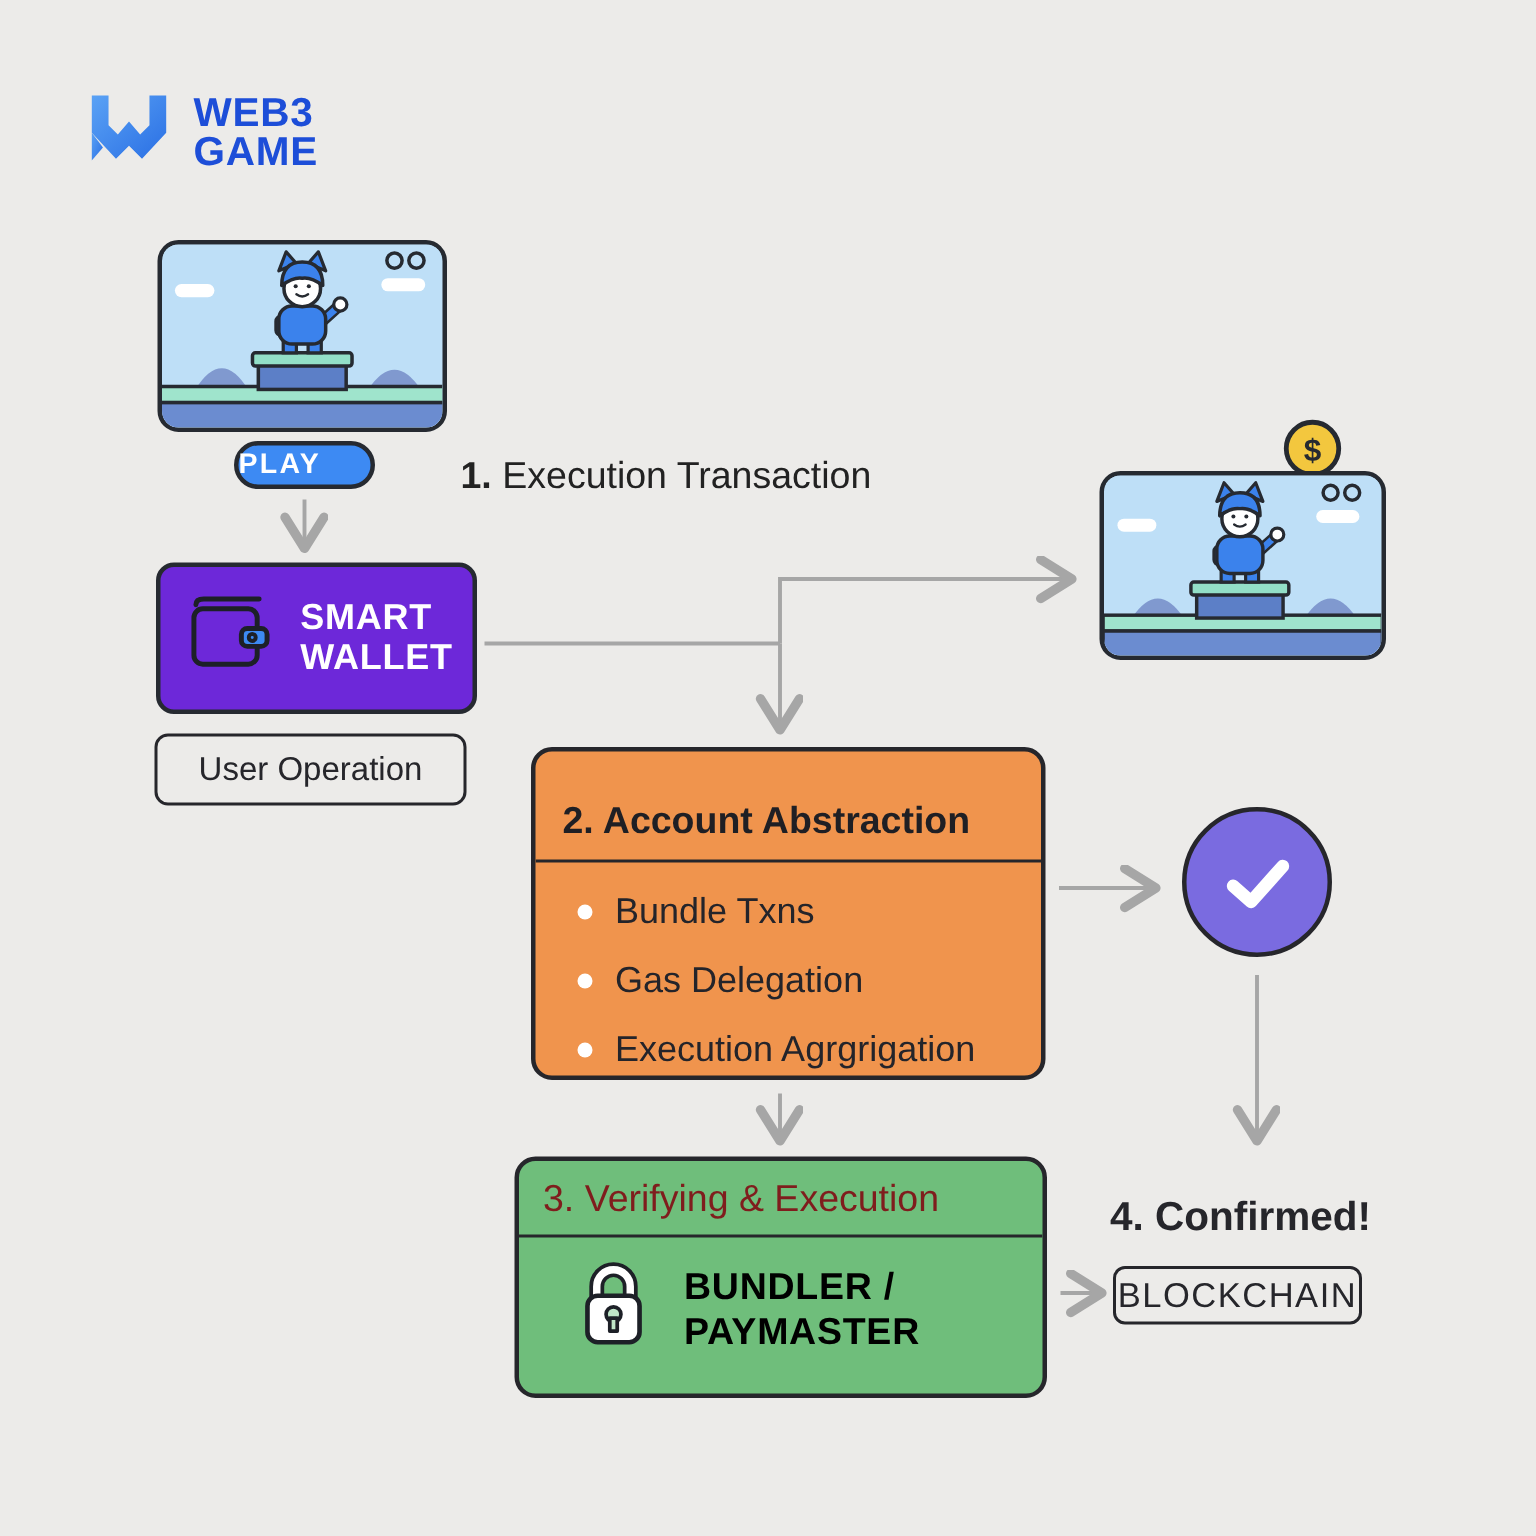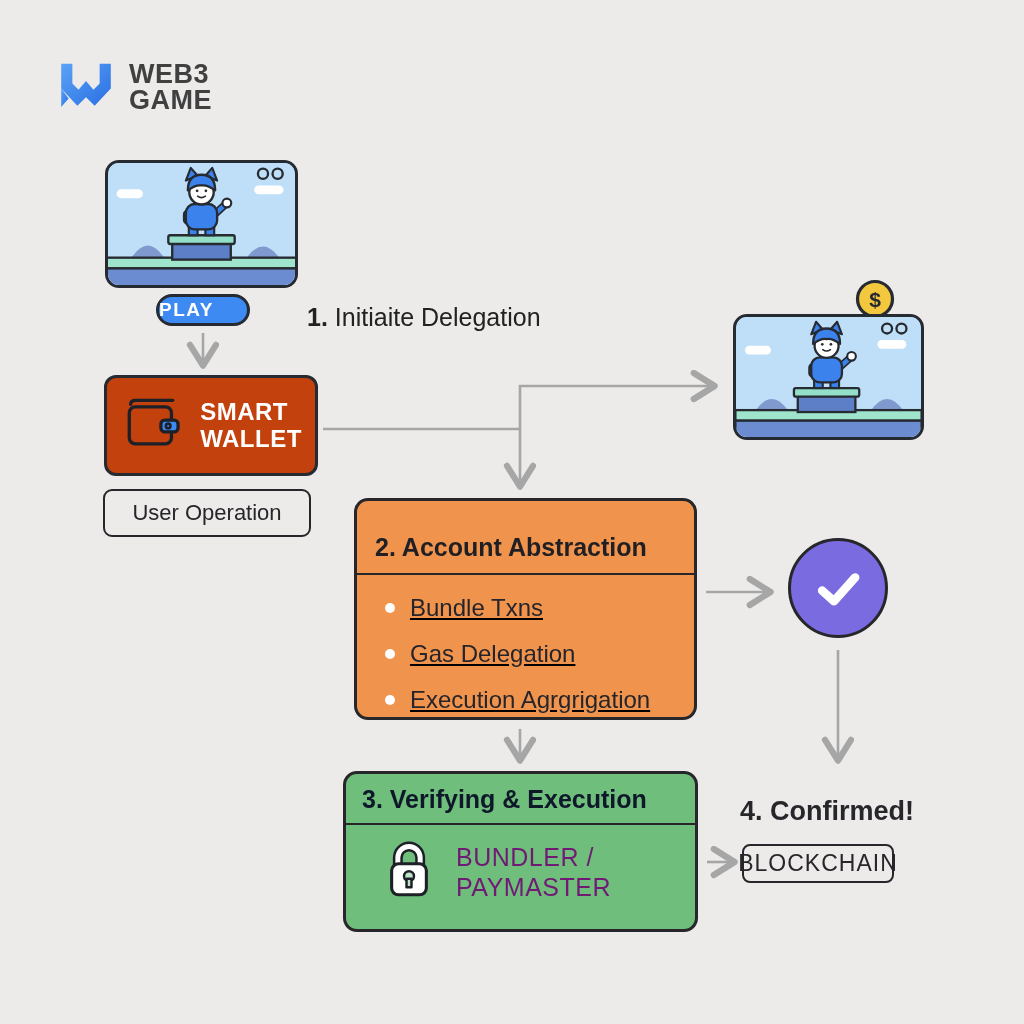--- a/index.html
+++ b/index.html
@@ -2,75 +2,75 @@
 <html><head>
 <meta charset="utf-8">
 <style>
   html,body{margin:0;padding:0;}
   body{font-family:"Liberation Sans","DejaVu Sans",sans-serif;background:#ecebe9;}
   #canvas{position:relative;width:1024px;height:1024px;background:#ecebe9;overflow:hidden;}
   .abs{position:absolute;}
 
   
   .logo{left:55px;top:55px;display:flex;align-items:center;gap:12px;}
-  .logo-text{font-weight:bold;font-size:27px;line-height:.95;color:#404040;letter-spacing:.5px;}
+  .logo-text{font-weight:bold;font-size:27px;line-height:.95;color:#1d4ed8;letter-spacing:.5px;}
 
   
   .game-window{border:3px solid #262a31;border-radius:14px;overflow:hidden;background:#bedff7;box-sizing:border-box;}
   .gw1{left:105px;top:160px;width:193px;height:128px;}
   .gw2{left:733px;top:314px;width:191px;height:126px;}
   .game-window svg{display:block;width:100%;height:100%;}
 
   .coin{left:855px;top:279px;width:40px;height:40px;}
 
   
   .play-pill{left:156px;top:294px;width:94px;height:32px;background:#3d8af3;border:3px solid #262a31;
     border-radius:18px;display:flex;align-items:center;justify-content:flex-start;box-sizing:border-box;
     color:#fff;font-weight:bold;font-size:19px;letter-spacing:1.5px;}
 
   
-  .wallet-box{left:104px;top:375px;width:214px;height:101px;background:#c2410c;border:3px solid #262a31;
+  .wallet-box{left:104px;top:375px;width:214px;height:101px;background:#6d28d9;border:3px solid #262a31;
     border-radius:12px;box-sizing:border-box;display:flex;align-items:center;justify-content:center;gap:14px;}
   .wallet-text{color:#fff;font-weight:bold;font-size:24px;line-height:1.12;letter-spacing:.5px;}
 
   .userop-box{left:103px;top:489px;width:208px;height:48px;border:2.5px solid #26262b;border-radius:9px;
     box-sizing:border-box;display:flex;align-items:center;justify-content:center;
     color:#26262b;font-size:22px;background:transparent;}
 
   
   .step1-text{left:307px;top:303px;font-size:25px;color:#222;}
   .step1-text b{font-weight:bold;}
   .step1-text span{margin-left:7px;}
 
   .step4-text{left:740px;top:796px;font-size:27px;font-weight:bold;color:#26262b;}
 
-  .blockchain-box{left:742px;top:844px;width:152px;height:39px;border:2.5px solid #26262b;border-radius:8px;
+  .blockchain-box{left:742px;top:844px;width:166px;height:39px;border:2.5px solid #26262b;border-radius:8px;
     box-sizing:border-box;display:flex;align-items:center;justify-content:center;
     color:#26262b;font-size:23px;letter-spacing:1px;}
 
   
   .aa-box{left:354px;top:498px;width:343px;height:222px;background:#f0944d;border:3px solid #26262b;
     border-radius:14px;box-sizing:border-box;overflow:hidden;}
   .aa-head{padding:13px 18px 11px 18px;border-bottom:2.5px solid #26262b;
     font-weight:bold;font-size:25px;color:#1f1f24;margin-top:19px;}
-  .aa-list{padding:10px 3px 0 28px;text-decoration:underline;}
+  .aa-list{padding:10px 3px 0 28px;}
   .aa-item{display:flex;align-items:center;gap:15px;height:46px;color:#24242a;font-size:24px;}
   .aa-bullet{width:10px;height:10px;border-radius:50%;background:#fff;flex:0 0 auto;}
 
   
   .check-circle{left:788px;top:538px;width:100px;height:100px;border-radius:50%;background:#7a6be0;
     border:3px solid #26262b;box-sizing:border-box;display:flex;align-items:center;justify-content:center;}
 
   
   .ve-box{left:343px;top:771px;width:355px;height:161px;background:#6fbe7b;border:3px solid #26262b;
     border-radius:14px;box-sizing:border-box;overflow:hidden;}
   .ve-head{padding:11px 4px 9px 16px;border-bottom:2.5px solid #26262b;
-    font-weight:bold;font-size:25px;color:#0f172a;}
+    font-weight:normal;font-size:25px;color:#7f1d1d;}
   .ve-body{display:flex;align-items:center;gap:22px;padding:14px 16px 0 38px;}
-  .ve-text{color:#701a75;font-weight:normal;font-size:25px;line-height:1.2;letter-spacing:.5px;}
+  .ve-text{color:#000000;font-weight:bold;font-size:25px;line-height:1.2;letter-spacing:.5px;}
 
   
   .arrows{left:0;top:0;width:1024px;height:1024px;pointer-events:none;}
 </style>
 </head>
 <body>
 
 <div id="canvas">
 
   <svg class="abs arrows" viewBox="0 0 1024 1024">
@@ -140,21 +140,21 @@
         <path d="M81 28 Q81 12 95 12 Q109 12 109 28 Q101 22 95 23 Q89 22 81 28 Z" fill="#3b82ec" stroke="#262a31" stroke-width="2.4" stroke-linejoin="round"></path>
       </g>
     </svg>
   </div>
 
   <div class="abs play-pill">
     <span>PLAY</span>
   </div>
 
   <div class="abs step1-text">
-    <b>1.</b><span>Initiaite Delegation</span>
+    <b>1.</b><span>Execution Transaction</span>
   </div>
 
   <div class="abs wallet-box">
     <span>
       <svg width="66" height="58" viewBox="0 0 100 88">
         <path d="M16 14 Q16 8 24 8 L80 8" fill="none" stroke="#1d2027" stroke-width="5" stroke-linecap="round"></path>
         <rect x="14" y="18" width="64" height="56" rx="9" fill="none" stroke="#1d2027" stroke-width="5"></rect>
         <rect x="62" y="38" width="26" height="18" rx="6" fill="#3d8af3" stroke="#1d2027" stroke-width="5"></rect>
         <circle cx="73" cy="47" r="3.5" fill="none" stroke="#1d2027" stroke-width="4"></circle>
       </svg>

